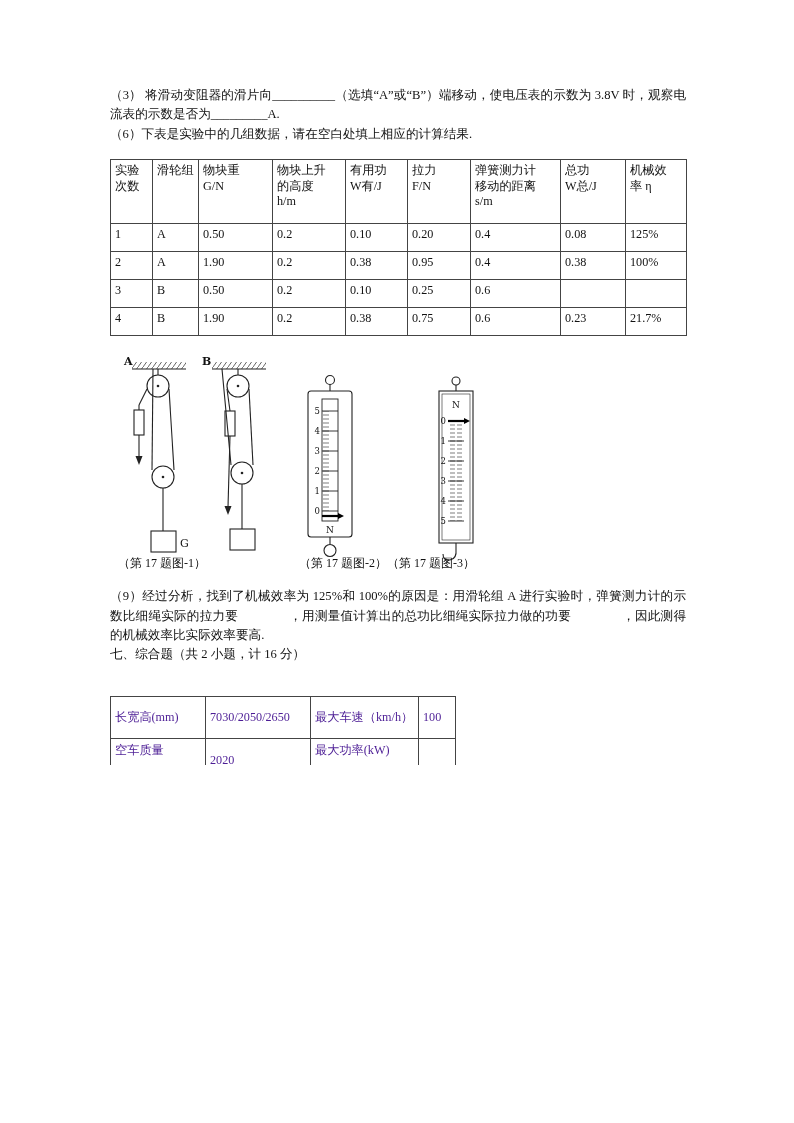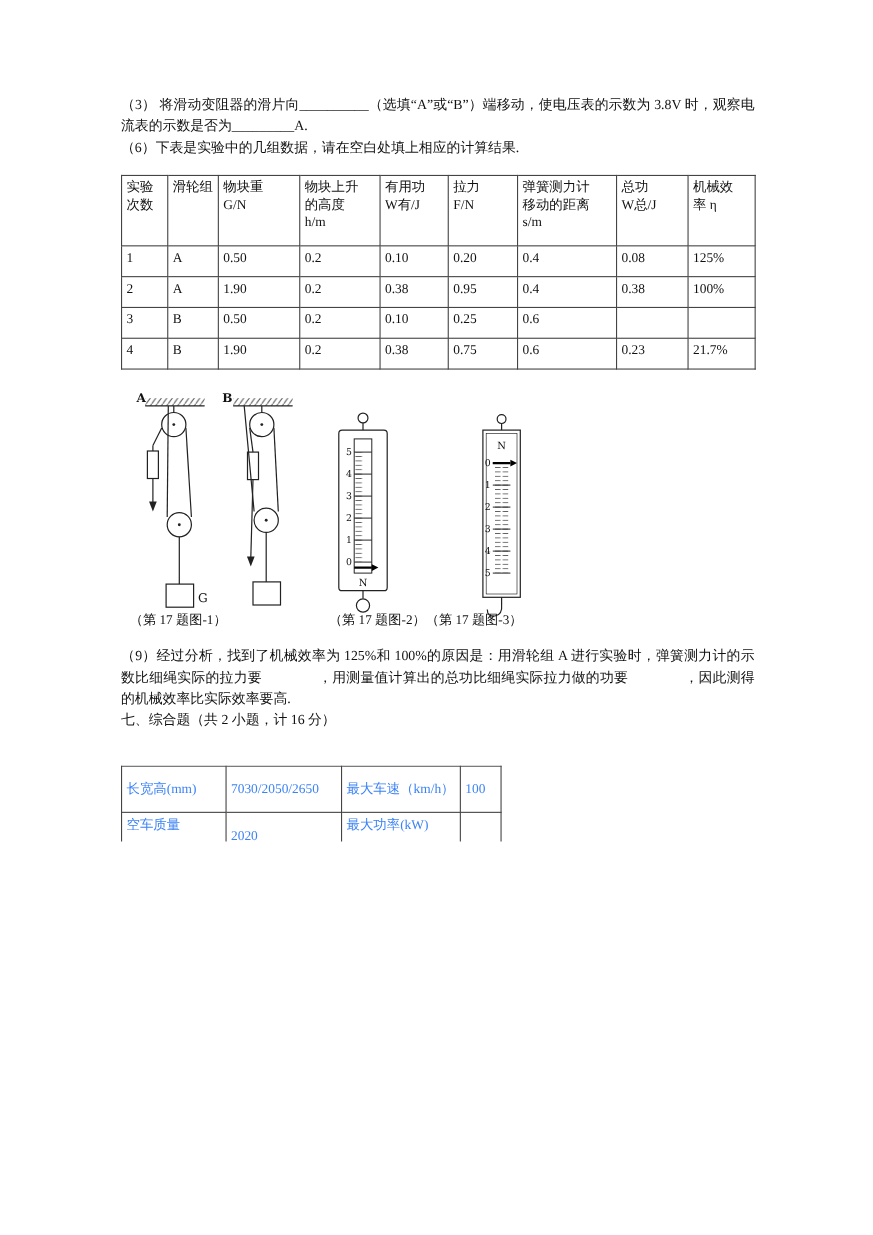--- a/index.html
+++ b/index.html
@@ -27,21 +27,21 @@
   svg.pulleys { left:8px; top:0; }
   svg.scale2 { left:192px; top:20px; }
   svg.scale3 { left:322px; top:22px; }
   .cap { position:absolute; top:202px; font-size:12px; white-space:nowrap; }
   .cap1 { left:8px; } .cap2 { left:177px;margin-left:12px; } .cap3 { left:277px; }
 
   
   .t18clip { height:69px; overflow:hidden; margin-top:31px; }
   table.t18 { border-collapse:collapse; table-layout:fixed; width:345px; }
   .t18 td {
-    border:1px solid #444; font-size:12.2px; line-height:16px; color:#3b82f6;
+    border:1px solid #444; font-size:12.2px; line-height:16px; color:#4c1d95;
     padding:2px 4px; vertical-align:middle;
   }
   .t18 tr.r1 td { height:42px; }
   .t18 tr.r2 td { height:52px; vertical-align:top; padding-top:3px; }
   .t18 tr.r2 td.pt { padding-top:13px; }
 
   svg text { font-family:"DejaVu Serif","Liberation Serif",serif; }
 </style>
 </head>
 <body>

